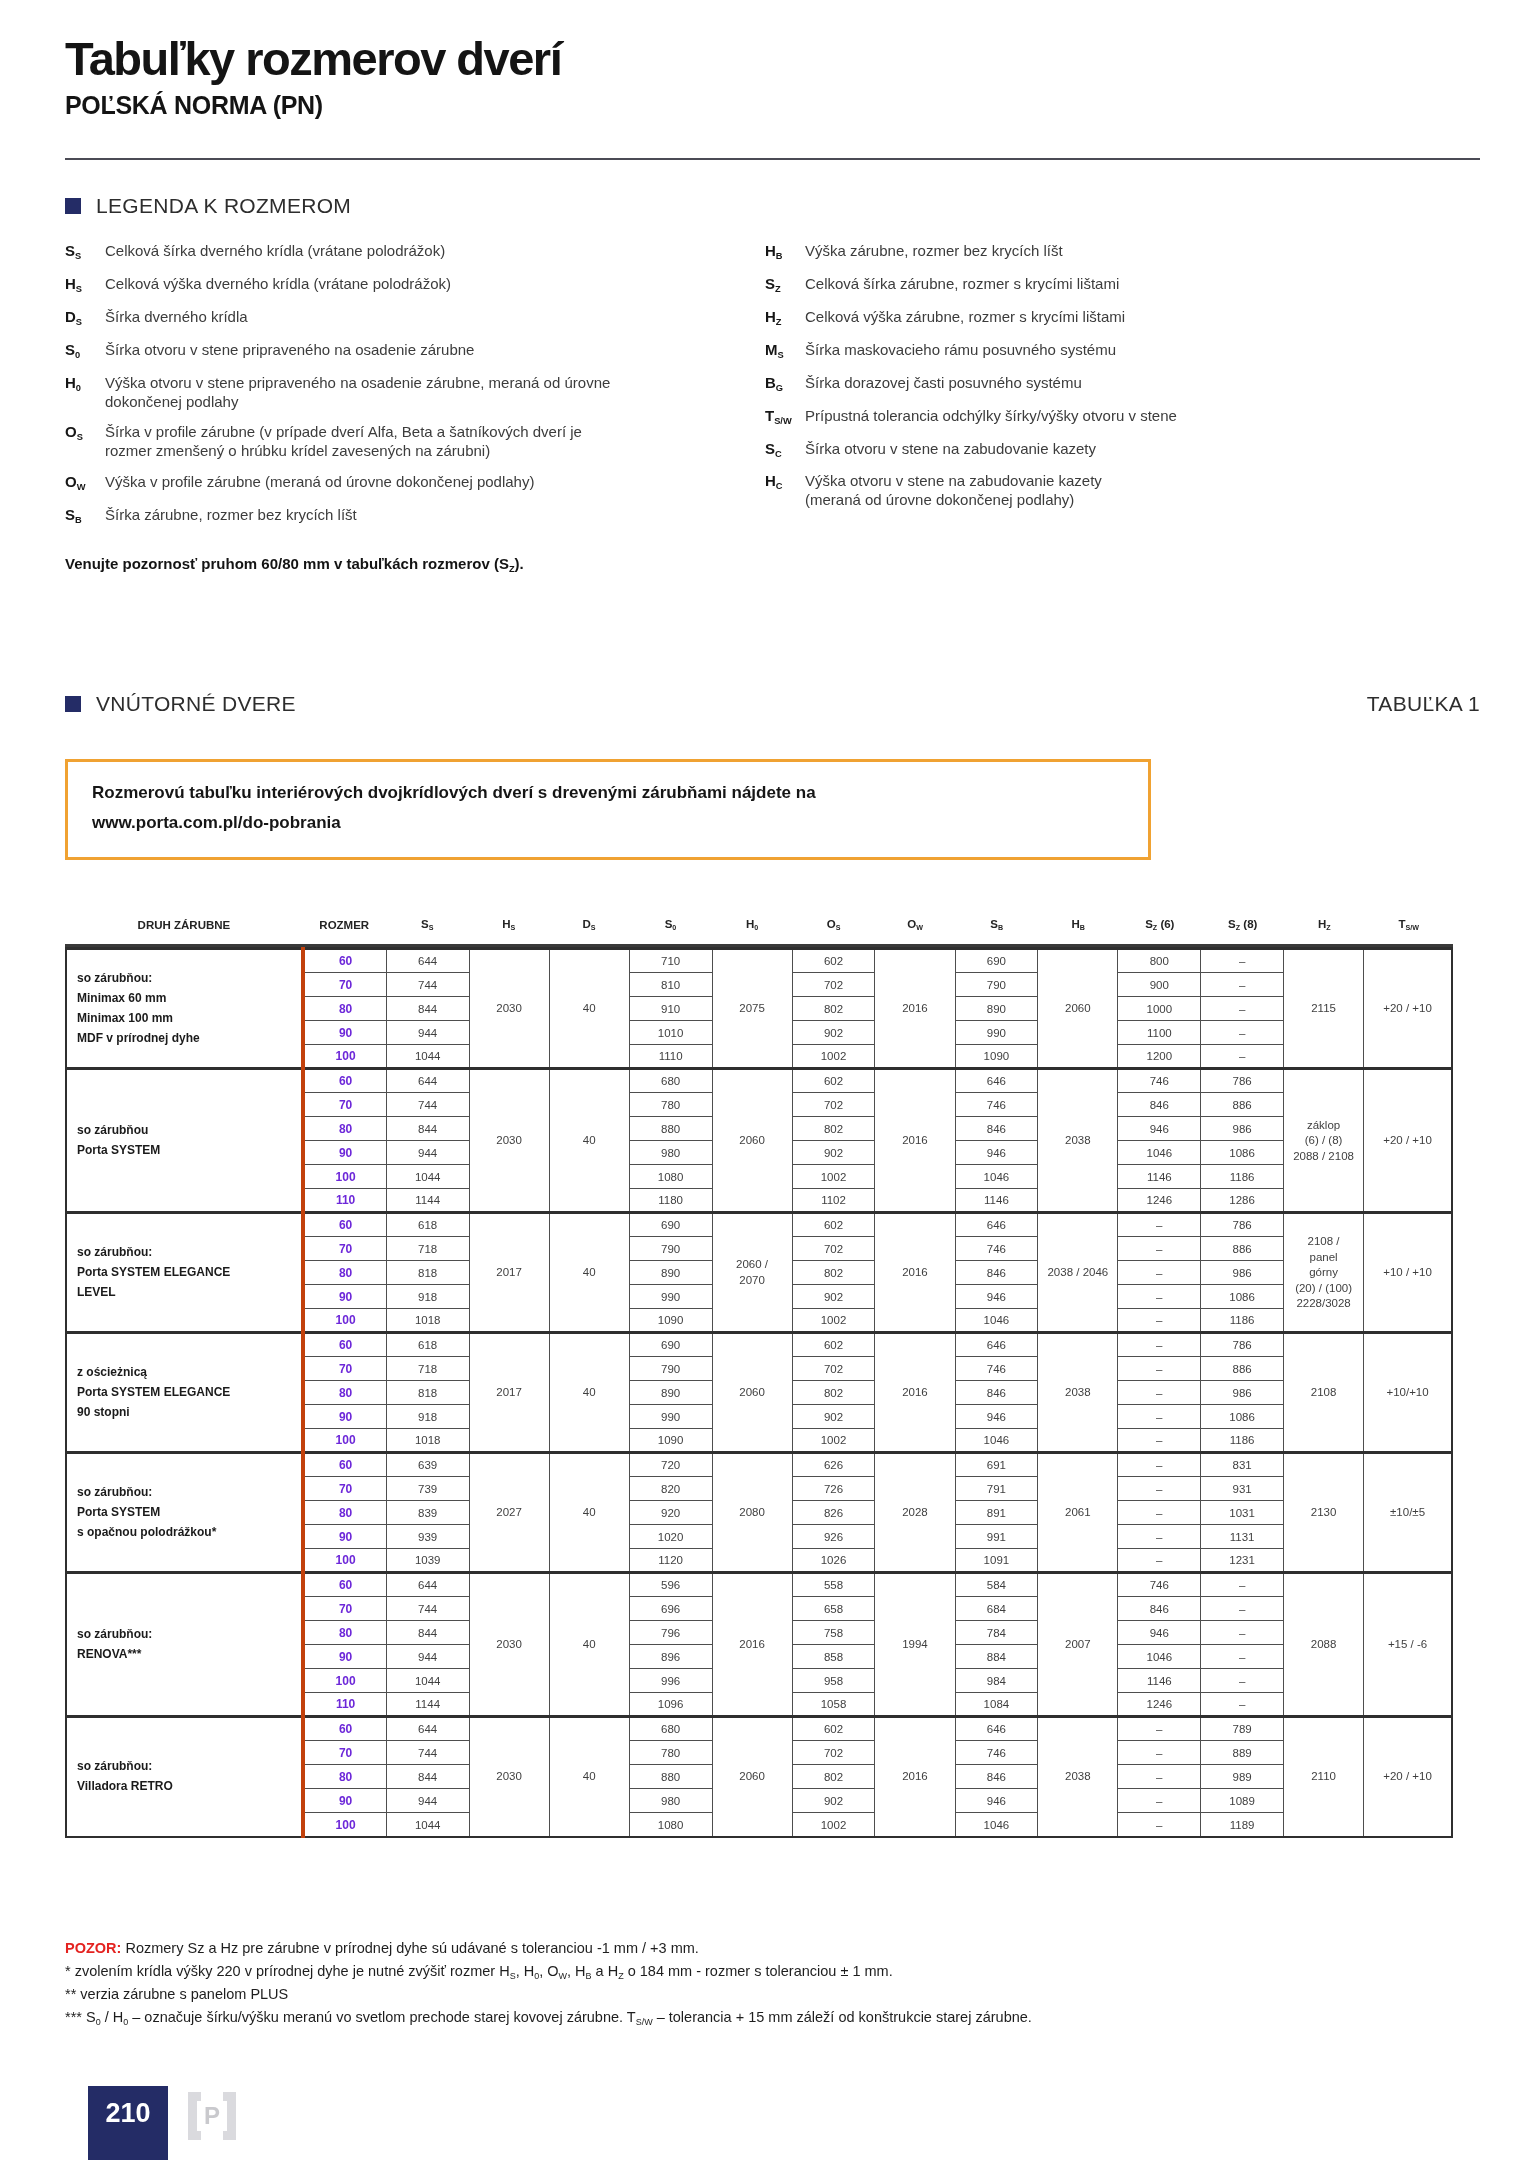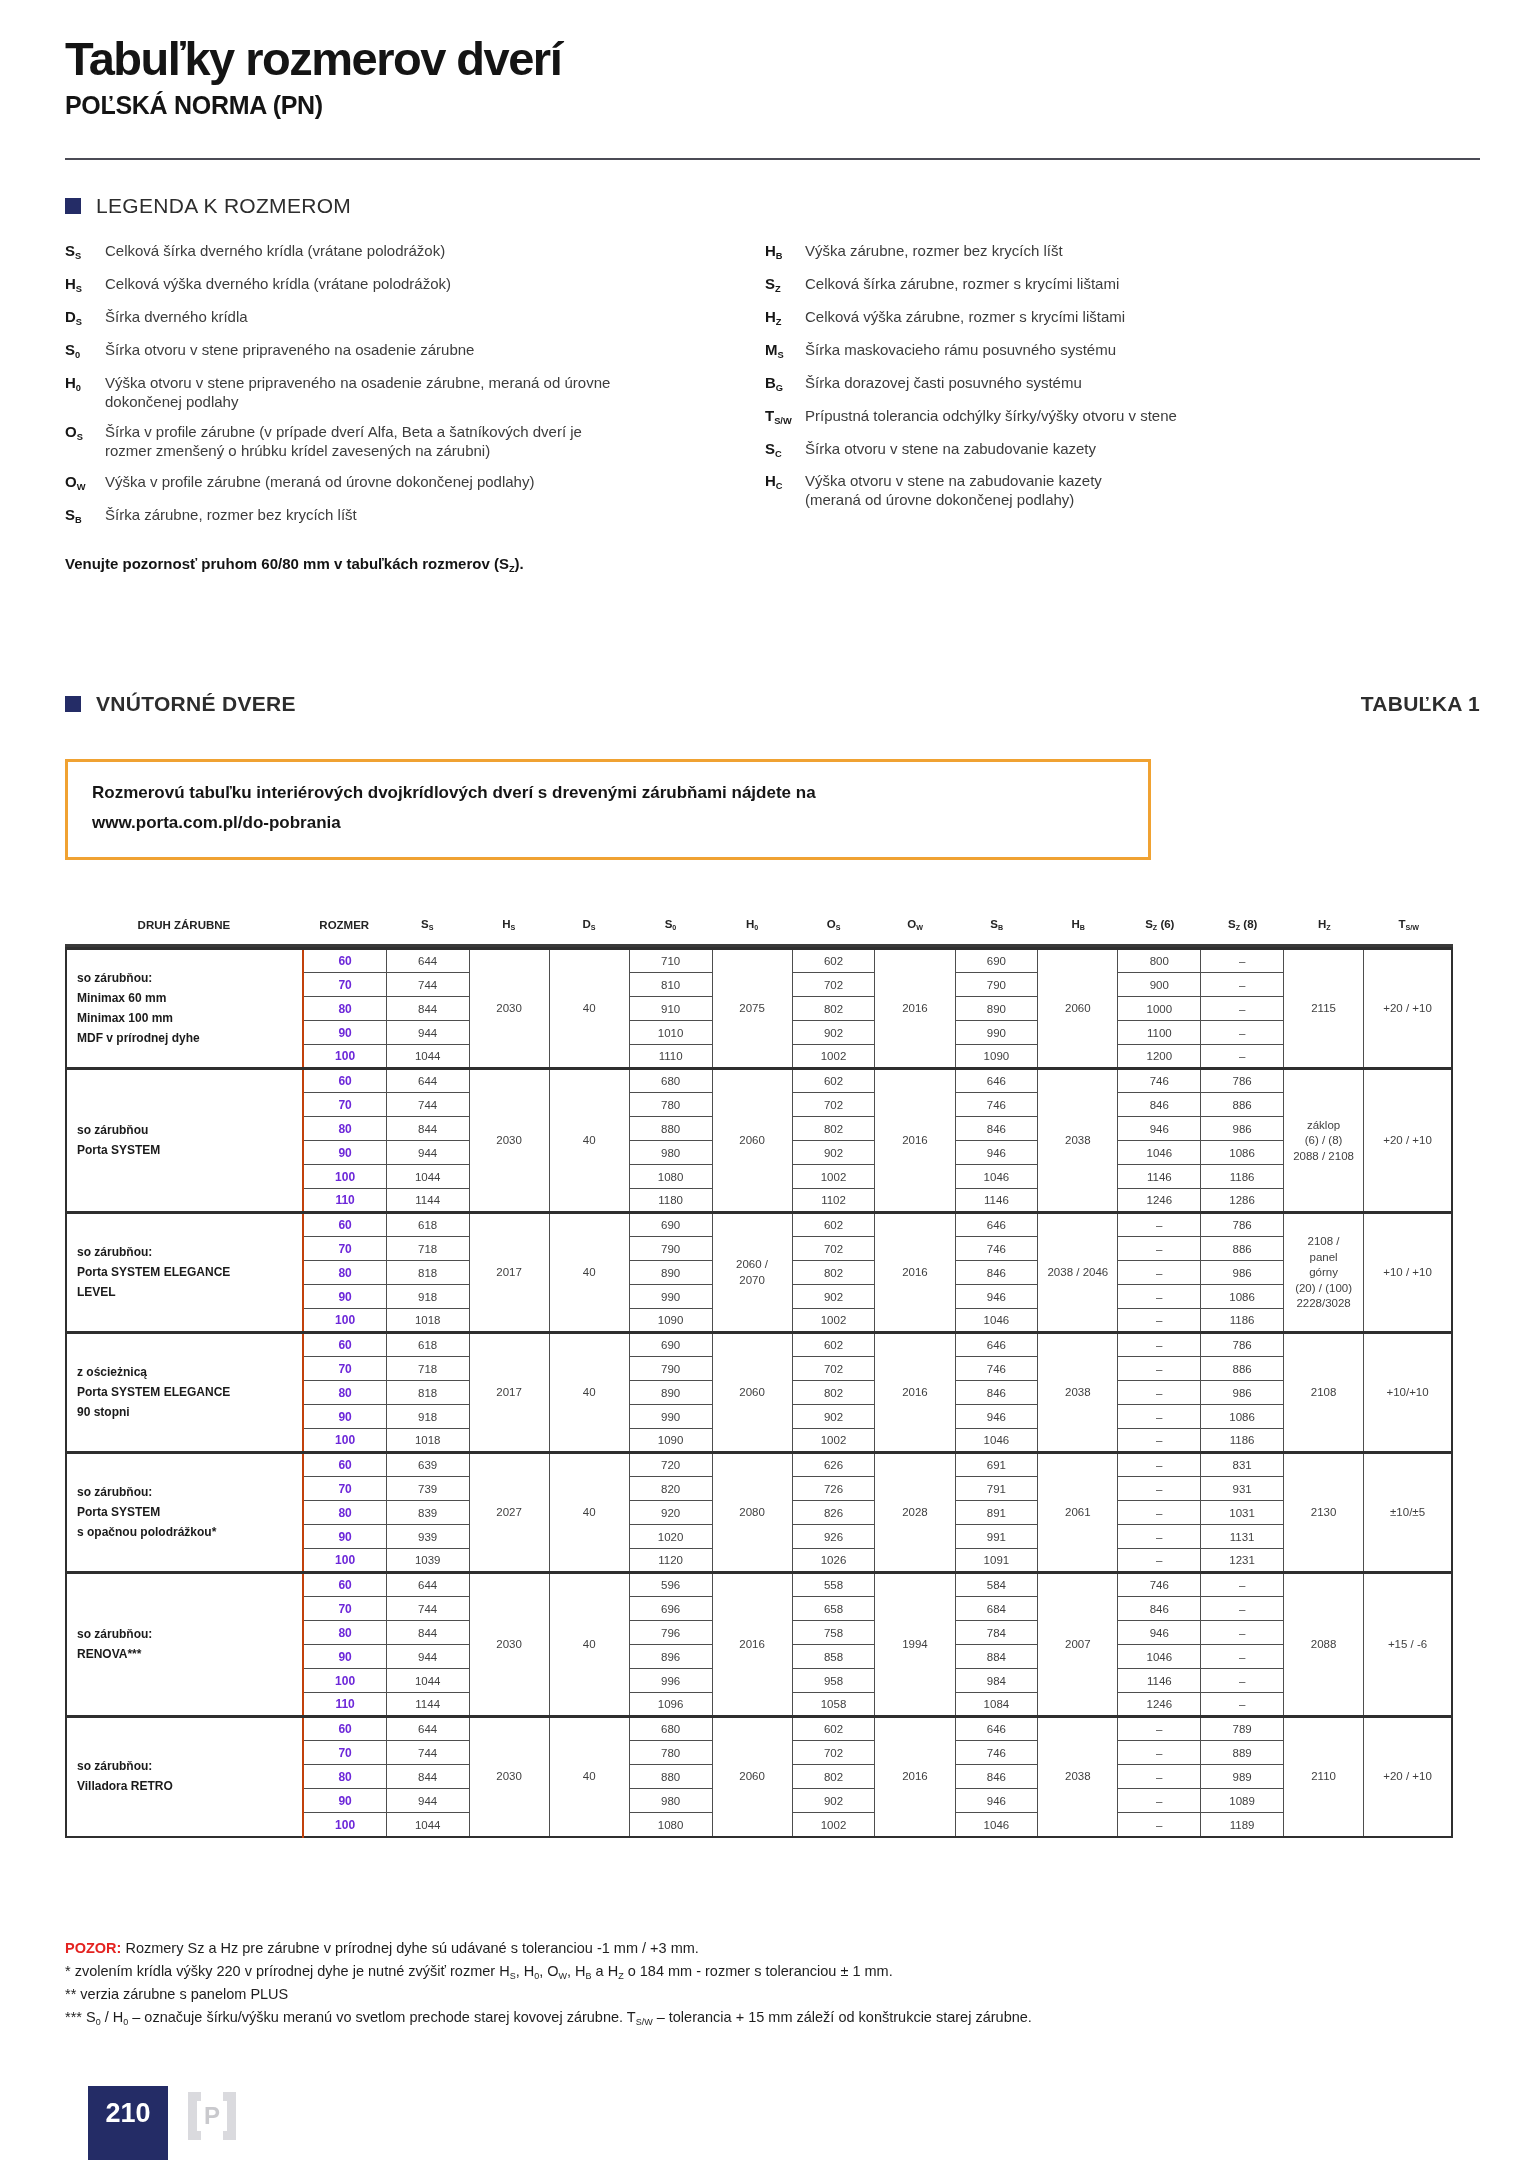--- a/index.html
+++ b/index.html
@@ -26,40 +26,40 @@
   .legend-col-left  { width:700px; flex:0 0 auto; }
   .legend-col-right { flex:1; }
   .legend-item { display:flex; margin-bottom:12px; font-size:15px; line-height:1.25; color:#3c3c3c; }
   .legend-item .sym { width:40px; flex:0 0 auto; font-weight:bold; color:#161616; }
   .legend-item .txt { white-space:pre-line; }
   sub { font-size:0.62em; vertical-align:-0.35em; }
   .legend-note { margin-top:16px; font-size:15px; font-weight:bold; color:#141414; }
 
   
   .doors { margin-top:118px; }
-  .sec-row { display:flex; align-items:center; justify-content:space-between;font-weight:bold; }
+  .sec-row { display:flex; align-items:center; justify-content:space-between; }
   .table-label { font-size:21px; color:#2d2d2d; letter-spacing:0.3px; }
   .info-box { margin-top:43px; width:1086px; border:3px solid var(--orange,#f0a232);
               padding:16px 24px 18px 24px; }
   .info-box p { font-size:17px; font-weight:bold; color:#161616; line-height:1.8; }
   .info-link { cursor:pointer; }
 
   
   .tbl-wrap { margin-top:48px; width:1184px; }
   table { border-collapse:collapse; table-layout:fixed; width:1388px; }
   thead th { font-size:11.5px; font-weight:bold; color:#242424; padding:10px 2px 12px 2px;
              text-align:center; border-bottom:3px solid #3a3a3a; background:#fff; }
   .body-table { border:2px solid #2f2f2f; }
   .body-table tbody { border-top:3px solid #2f2f2f; }
   .body-table td { font-size:11.5px; color:#3f3f3f; text-align:center; height:24px;
                    padding:1px 2px; vertical-align:middle; }
   td.boxed  { border:1.5px solid #4e4e4e; }
   td.rozmer { font-weight:bold; color:#6d28d9; font-size:12px; }
   td.merged { border-left:1px solid #4e4e4e; border-right:1px solid #4e4e4e; white-space:pre-line; line-height:1.35; }
-  td.label  { border-right:2px solid #c2410c; text-align:left; padding-left:10px;
+  td.label  { border-right:4px solid #c2410c; text-align:left; padding-left:10px;
               font-weight:bold; font-size:12px; color:#1b1b1b; line-height:1.65; white-space:pre-line; }
 
   
   .notes { margin-top:100px; font-size:14.5px; color:#1e1e1e; line-height:1.5; }
   .notes p { margin-bottom:1px; }
   .pozor { color:var(--red,#e42320);font-weight:bold; }
 
   
   .page-footer { position:absolute; left:88px; bottom:0; display:flex; align-items:flex-start; }
   .page-num { width:80px; height:74px; background:var(--navy,#242c66); color:#fff;

